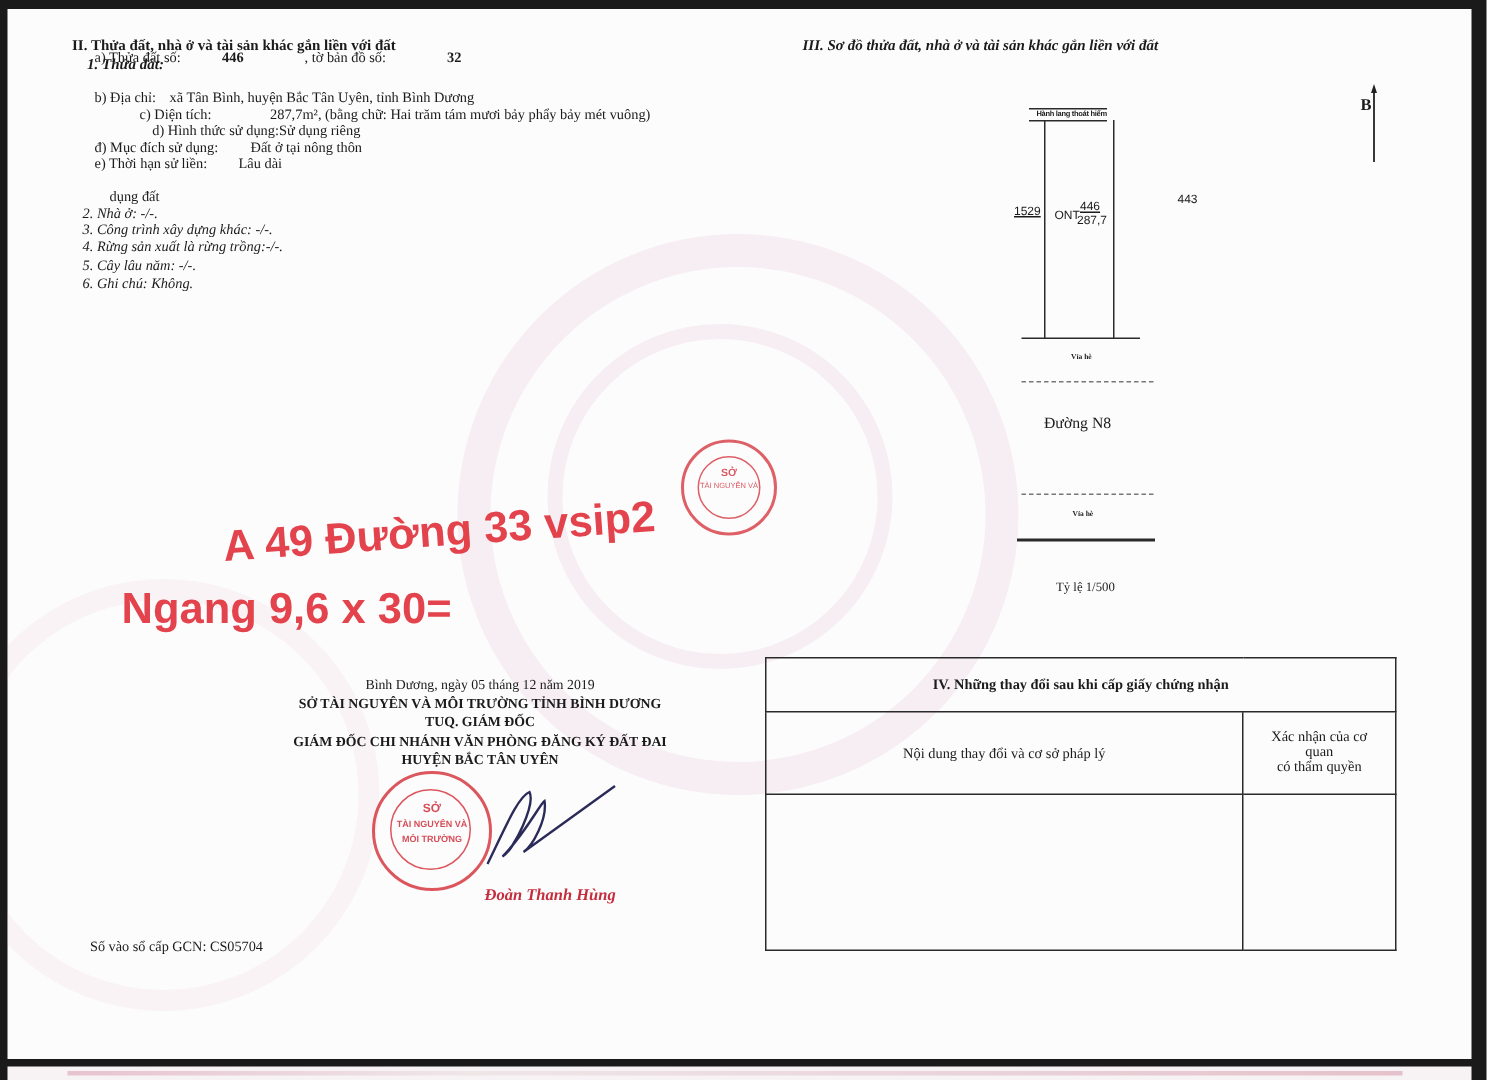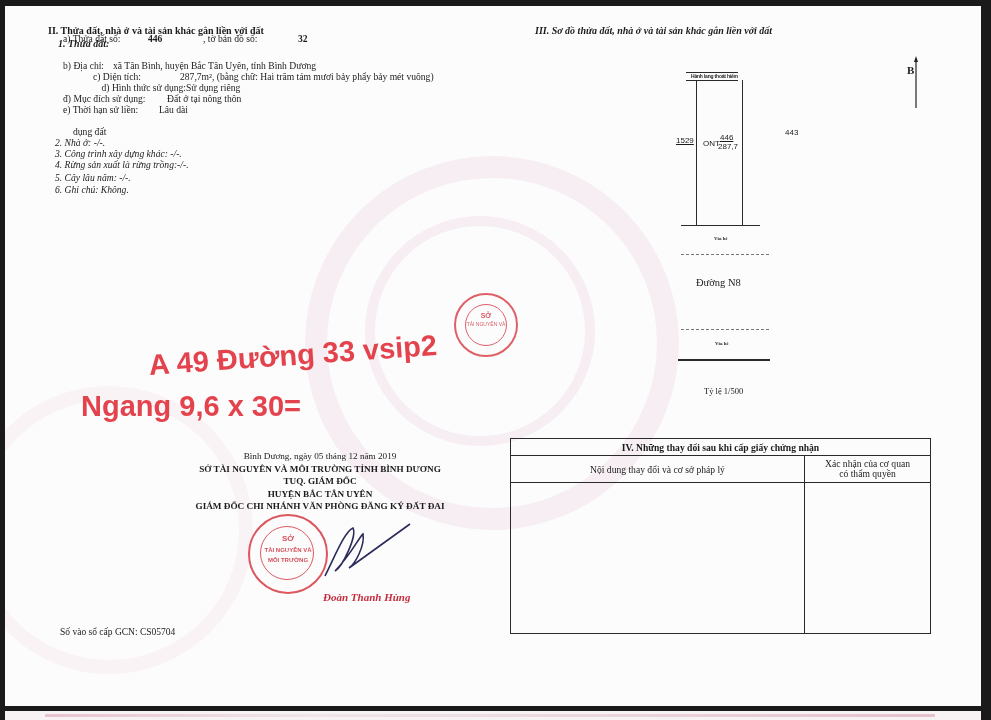--- a/index.html
+++ b/index.html
@@ -14,21 +14,21 @@
   .line{font-size:9.6px;line-height:11.2px;white-space:nowrap;}
   .ital{font-style:italic;font-weight:normal;font-size:9.6px;line-height:11.2px;}
   .lbl{display:inline-block;}
   
   .diag-line{position:absolute;background:#2a2a2a;}
   .tiny{font-size:5px;font-weight:bold;letter-spacing:-.2px;}
   .mono{font-family:"Liberation Sans","DejaVu Sans",sans-serif;}
   .dashed{position:absolute;border-top:1px dashed #777;}
   
   table.changes{position:absolute;left:505px;top:432px;width:421px;height:196px;border-collapse:collapse;font-size:9.6px;}
-  table.changes td{border:1.3px solid #2a2a2a;text-align:center;vertical-align:middle;padding:0;}
+  table.changes td{border:1.3px solid #2a2a2a;text-align:center;vertical-align:middle;padding:12px;}
   
   .red{position:absolute;color:#e2363f;font-family:"Liberation Sans","DejaVu Sans",sans-serif;font-weight:bold;white-space:nowrap;opacity:.93;}
   
   .stamp{position:absolute;border-radius:50%;border:2px solid #d9454d;color:#d13b45;font-family:"Liberation Sans",sans-serif;text-align:center;}
   .stamp .inner{position:absolute;border-radius:50%;border:1.3px solid #d9454d;}
   .camscanner{position:absolute;left:874px;top:652px;width:96px;height:34px;border:1px solid #d9d9d9;background:#f6f6f6;border-radius:2px;font-family:"Liberation Sans",sans-serif;}
 </style>
 </head>
 <body>
 
@@ -120,22 +120,22 @@
   <div class="stamp" style="left:449px;top:287px;width:60px;height:60px;opacity:.85;">
     <div class="inner" style="left:9px;top:9px;width:40px;height:40px;"></div>
     <div class="abs" style="left:0;top:17px;width:60px;font-size:7px;font-weight:bold;">SỞ</div>
     <div class="abs" style="left:0;top:26px;width:60px;font-size:5px;">TÀI NGUYÊN VÀ</div>
   </div>
 
   <div class="abs" style="left:160px;top:444px;width:310px;text-align:center;font-size:9.2px;line-height:12.5px;">
     <div>Bình Dương, ngày 05 tháng 12 năm 2019</div>
     <div style="font-weight:bold;">SỞ TÀI NGUYÊN VÀ MÔI TRƯỜNG TỈNH BÌNH DƯƠNG</div>
     <div style="font-weight:bold;">TUQ. GIÁM ĐỐC</div>
+    <div style="font-weight:bold;">GIÁM ĐỐC CHI NHÁNH VĂN PHÒNG ĐĂNG KÝ ĐẤT ĐAI</div>
     <div style="font-weight:bold;">HUYỆN BẮC TÂN UYÊN</div>
-    <div style="font-weight:bold;">GIÁM ĐỐC CHI NHÁNH VĂN PHÒNG ĐĂNG KÝ ĐẤT ĐAI</div>
   </div>
 
   <div class="stamp" style="left:243px;top:508px;width:76px;height:76px;opacity:.9;">
     <div class="inner" style="left:10px;top:10px;width:52px;height:52px;"></div>
     <div class="abs" style="left:0;top:18px;width:76px;font-size:8px;font-weight:bold;">SỞ</div>
     <div class="abs" style="left:0;top:31px;width:76px;font-size:6px;font-weight:bold;">TÀI NGUYÊN VÀ</div>
     <div class="abs" style="left:0;top:41px;width:76px;font-size:6px;font-weight:bold;">MÔI TRƯỜNG</div>
   </div>
 
   <div class="abs" style="left:300px;top:510px;">

